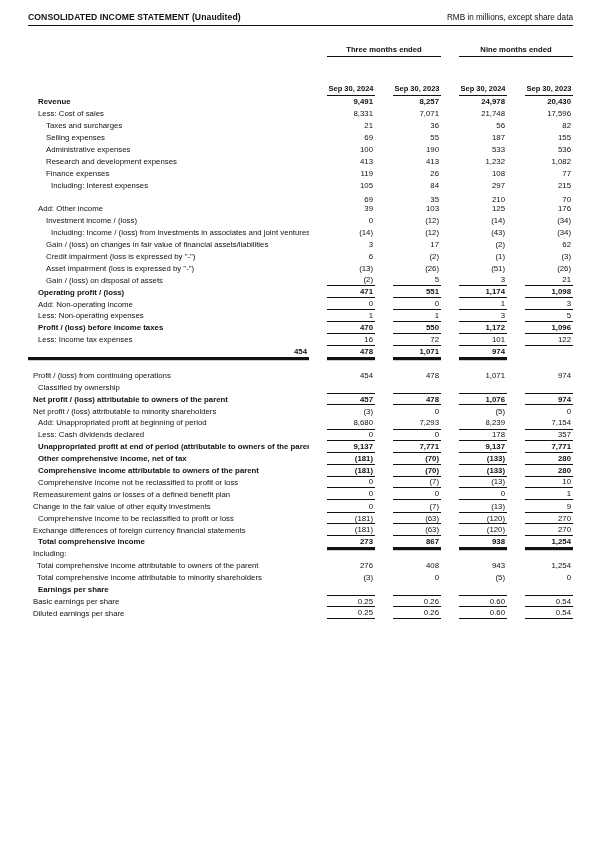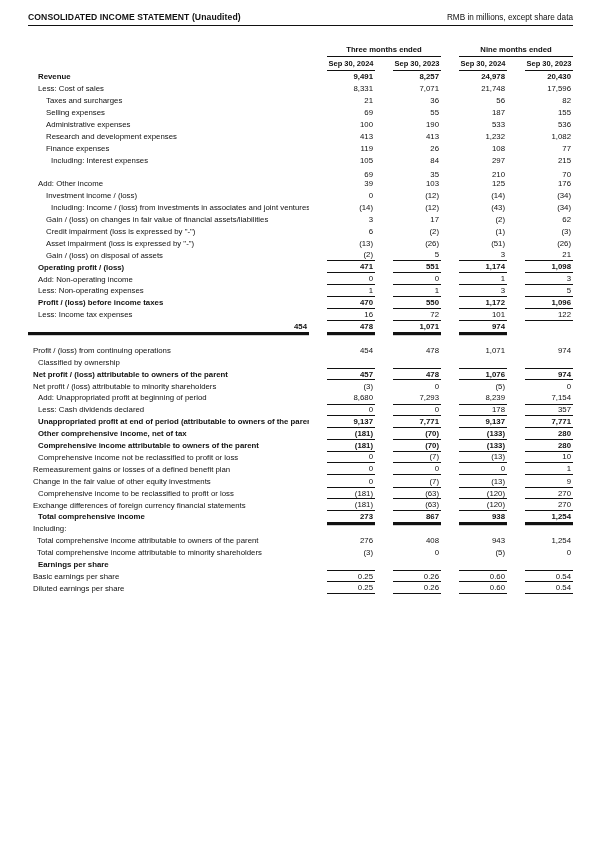--- a/index.html
+++ b/index.html
@@ -13,21 +13,21 @@
            border-bottom:1.4px solid #111;padding-bottom:3px;}
   .title{font-size:8.6px;font-weight:700;letter-spacing:.1px;}
   .unitnote{font-size:8.2px;font-weight:400;text-align:right;}
 
   
   .grid{display:grid;grid-template-columns:1fr 48px 48px 48px 48px;column-gap:18px;}
   .tablehead{margin-top:19px;}
   .gh{grid-column:span 2;text-align:center;font-weight:700;font-size:7.7px;
       border-bottom:1.1px solid #111;padding-bottom:2px;}
   .dh{text-align:center;font-weight:700;font-size:7.5px;
-      border-bottom:1.1px solid #111;padding:2px 0 2px 0;white-space:nowrap;}
+      border-bottom:1.1px solid #111;padding:2px 0 2px 0;white-space:nowrap;margin-top:25px;}
 
   .row{height:11.9px;}
   .lab{font-size:7.8px;display:flex;align-items:center;white-space:nowrap;overflow:hidden;}
   .v{font-size:7.8px;display:flex;align-items:center;justify-content:flex-end;
      padding-right:2px;height:100%;box-sizing:border-box;}
   .b{font-weight:700;}
   .rt{border-top:1.1px solid #111;}
   .rb{border-bottom:1.1px solid #111;}
   .rdb{border-bottom:1.1px solid #111;box-shadow:0 2.2px 0 0 #111;}
 

